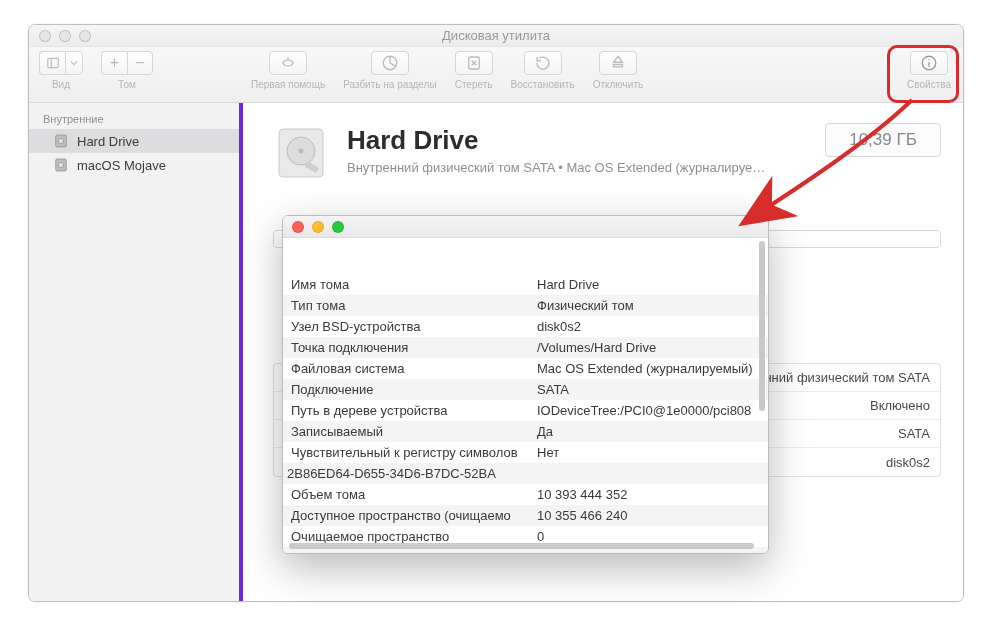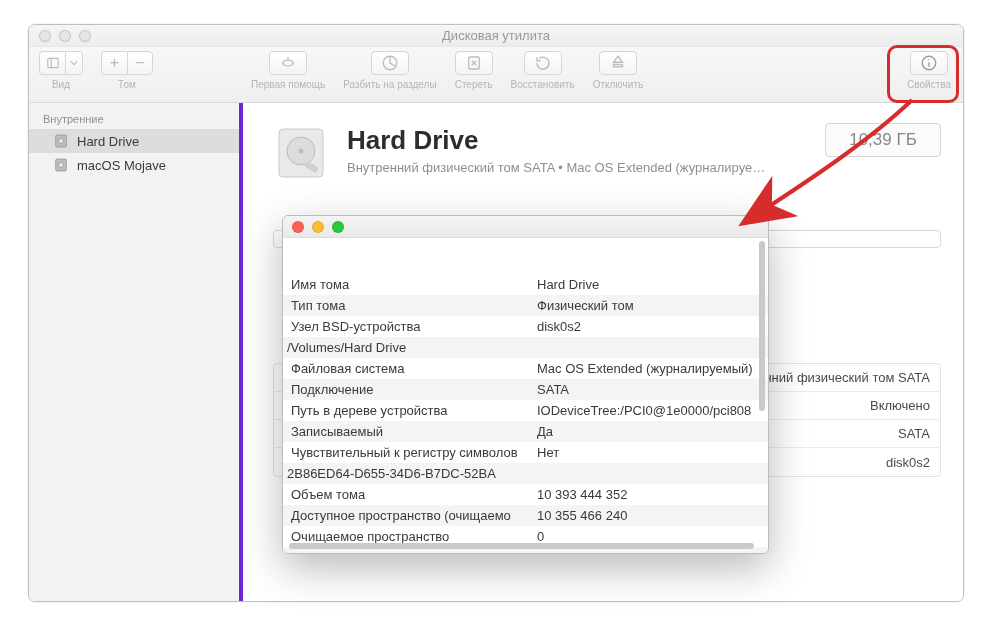--- a/index.html
+++ b/index.html
@@ -247,20 +247,21 @@
       </div>
       <div class="prow">
         <div class="pkey">Тип тома</div>
         <div class="pval">Физический том</div>
       </div>
       <div class="prow">
         <div class="pkey">Узел BSD-устройства</div>
         <div class="pval">disk0s2</div>
       </div>
       <div class="prow">
+        <div class="pkey">Точка подключения</div>
         <div class="pval">/Volumes/Hard Drive</div>
       </div>
       <div class="prow">
         <div class="pkey">Файловая система</div>
         <div class="pval">Mac OS Extended (журналируемый)</div>
       </div>
       <div class="prow">
         <div class="pkey">Подключение</div>
         <div class="pval">SATA</div>
       </div>

